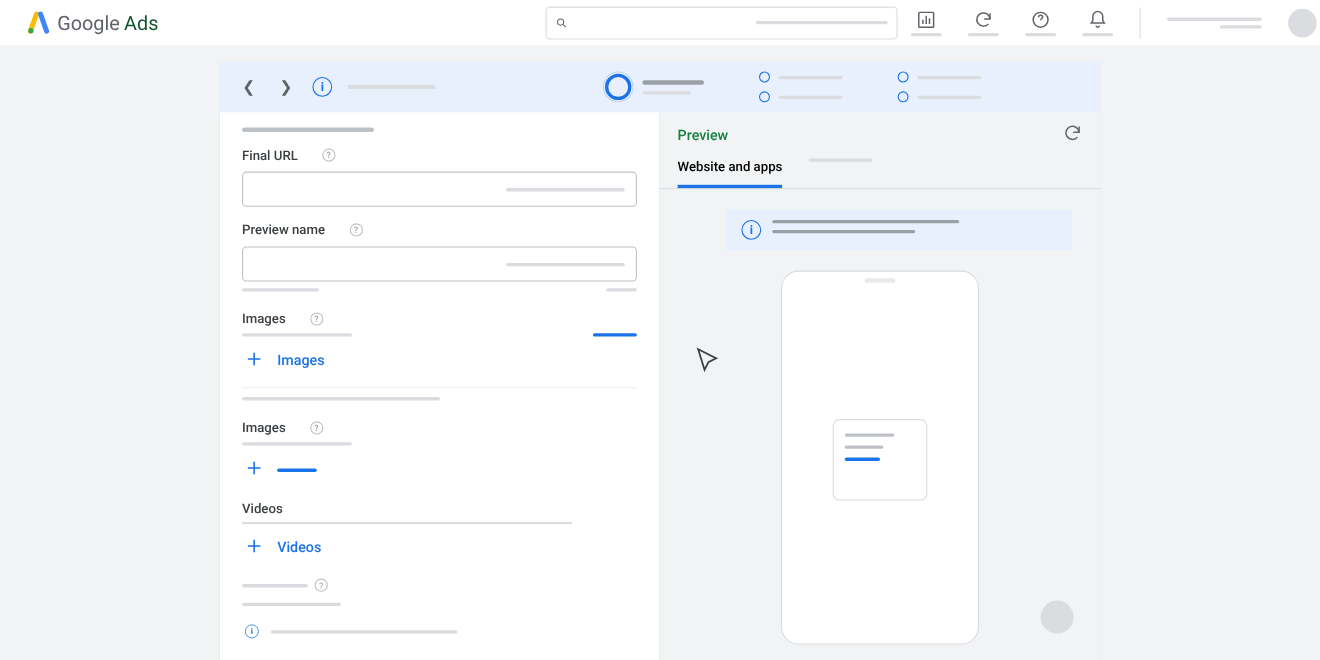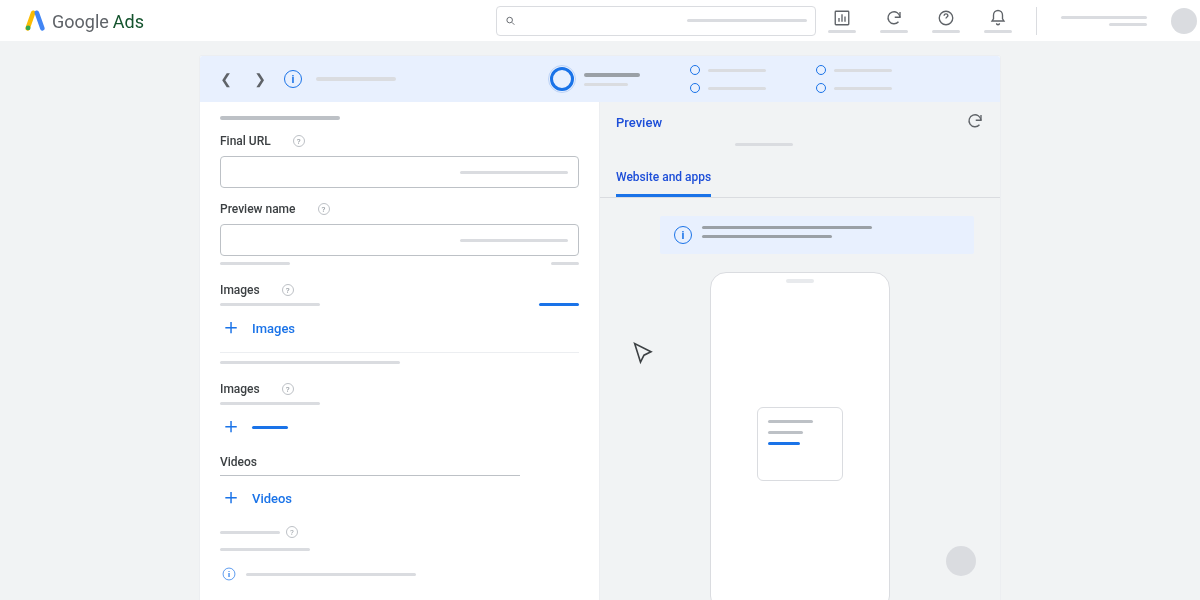--- a/index.html
+++ b/index.html
@@ -47,25 +47,25 @@
   .form-panel .section-head { font-size:12px; color:#3c4043; font-weight:500; margin-top:14px; display:flex; align-items:center; gap:22px; }
   .form-panel .help-circ { width:12px; height:12px; border:1px solid #bdc1c6; border-radius:50%; display:inline-flex; align-items:center; justify-content:center; font-size:8px; color:#9aa0a6; }
   .text-input { margin-top:8px; height:32px; border:1px solid #bdc1c6; border-radius:4px; padding:0 10px; display:flex; align-items:center; }
   .text-input input { border:none; outline:none; width:100%; font-size:12px; background:transparent; }
   .hint-row { display:flex; justify-content:space-between; margin-top:6px; }
   .add-link { display:inline-flex; align-items:center; gap:10px; color:#1a73e8; font-size:13px; font-weight:500; margin-top:12px; cursor:pointer; }
   .add-link .plus { font-size:22px; line-height:1; margin-top:-2px; }
   .rule { height:1px; background:#eceef1; margin:14px 0 0 0; }
 
   .preview-head { display:flex; align-items:center; justify-content:space-between; padding: 10px 16px 0 16px; }
-  .preview-title { font-size:13px; font-weight:500; color:#1d4ed8; }
+  .preview-title { font-size:13px; font-weight:500; color:#15803d; }
   .refresh-icon { cursor:pointer; color:#5f6368; }
   .preview-tabs { display:flex; gap:24px; padding: 10px 16px 0 16px; border-bottom:1px solid #dadce0; }
   .preview-tab { padding-bottom:10px; font-size:12px; color:#5f6368; cursor:pointer; }
-  .preview-tab.active { color:#1d4ed8; border-bottom:3px solid #1a73e8; font-weight:500;margin-top:27px; }
+  .preview-tab.active { color:#000000; border-bottom:3px solid #1a73e8; font-weight:500; }
   .notice { margin: 18px 26px 0 60px; background:#e8f0fe; border-radius:2px; padding:10px 14px; display:flex; gap:10px; align-items:flex-start; }
   .notice .info-badge { flex-shrink:0; }
   .notice-lines { display:flex; flex-direction:column; gap:6px; flex:1; }
   .phone-stage { flex:1; display:flex; justify-content:center; align-items:flex-start; padding-top:18px; position:relative; }
   .phone { width:180px; height:340px; border:1px solid #dadce0; border-radius:16px; background:#fff; position:relative; padding-top:14px; }
   .phone .notch { width:28px; height:4px; background:#e8eaed; border-radius:3px; position:absolute; top:6px; left:50%; transform:translateX(-50%); }
   .phone .card { width:86px; height:74px; border:1px solid #dadce0; border-radius:6px; margin:120px auto 0 auto; padding:12px 10px; display:flex; flex-direction:column; gap:8px; }
   .phone .card .line { height:3px; background:#bdc1c6; border-radius:2px; }
   .phone .card .line.blue { background:#1a73e8; width:50%; }
   .cursor { position:absolute; left:30px; top:86px; }

